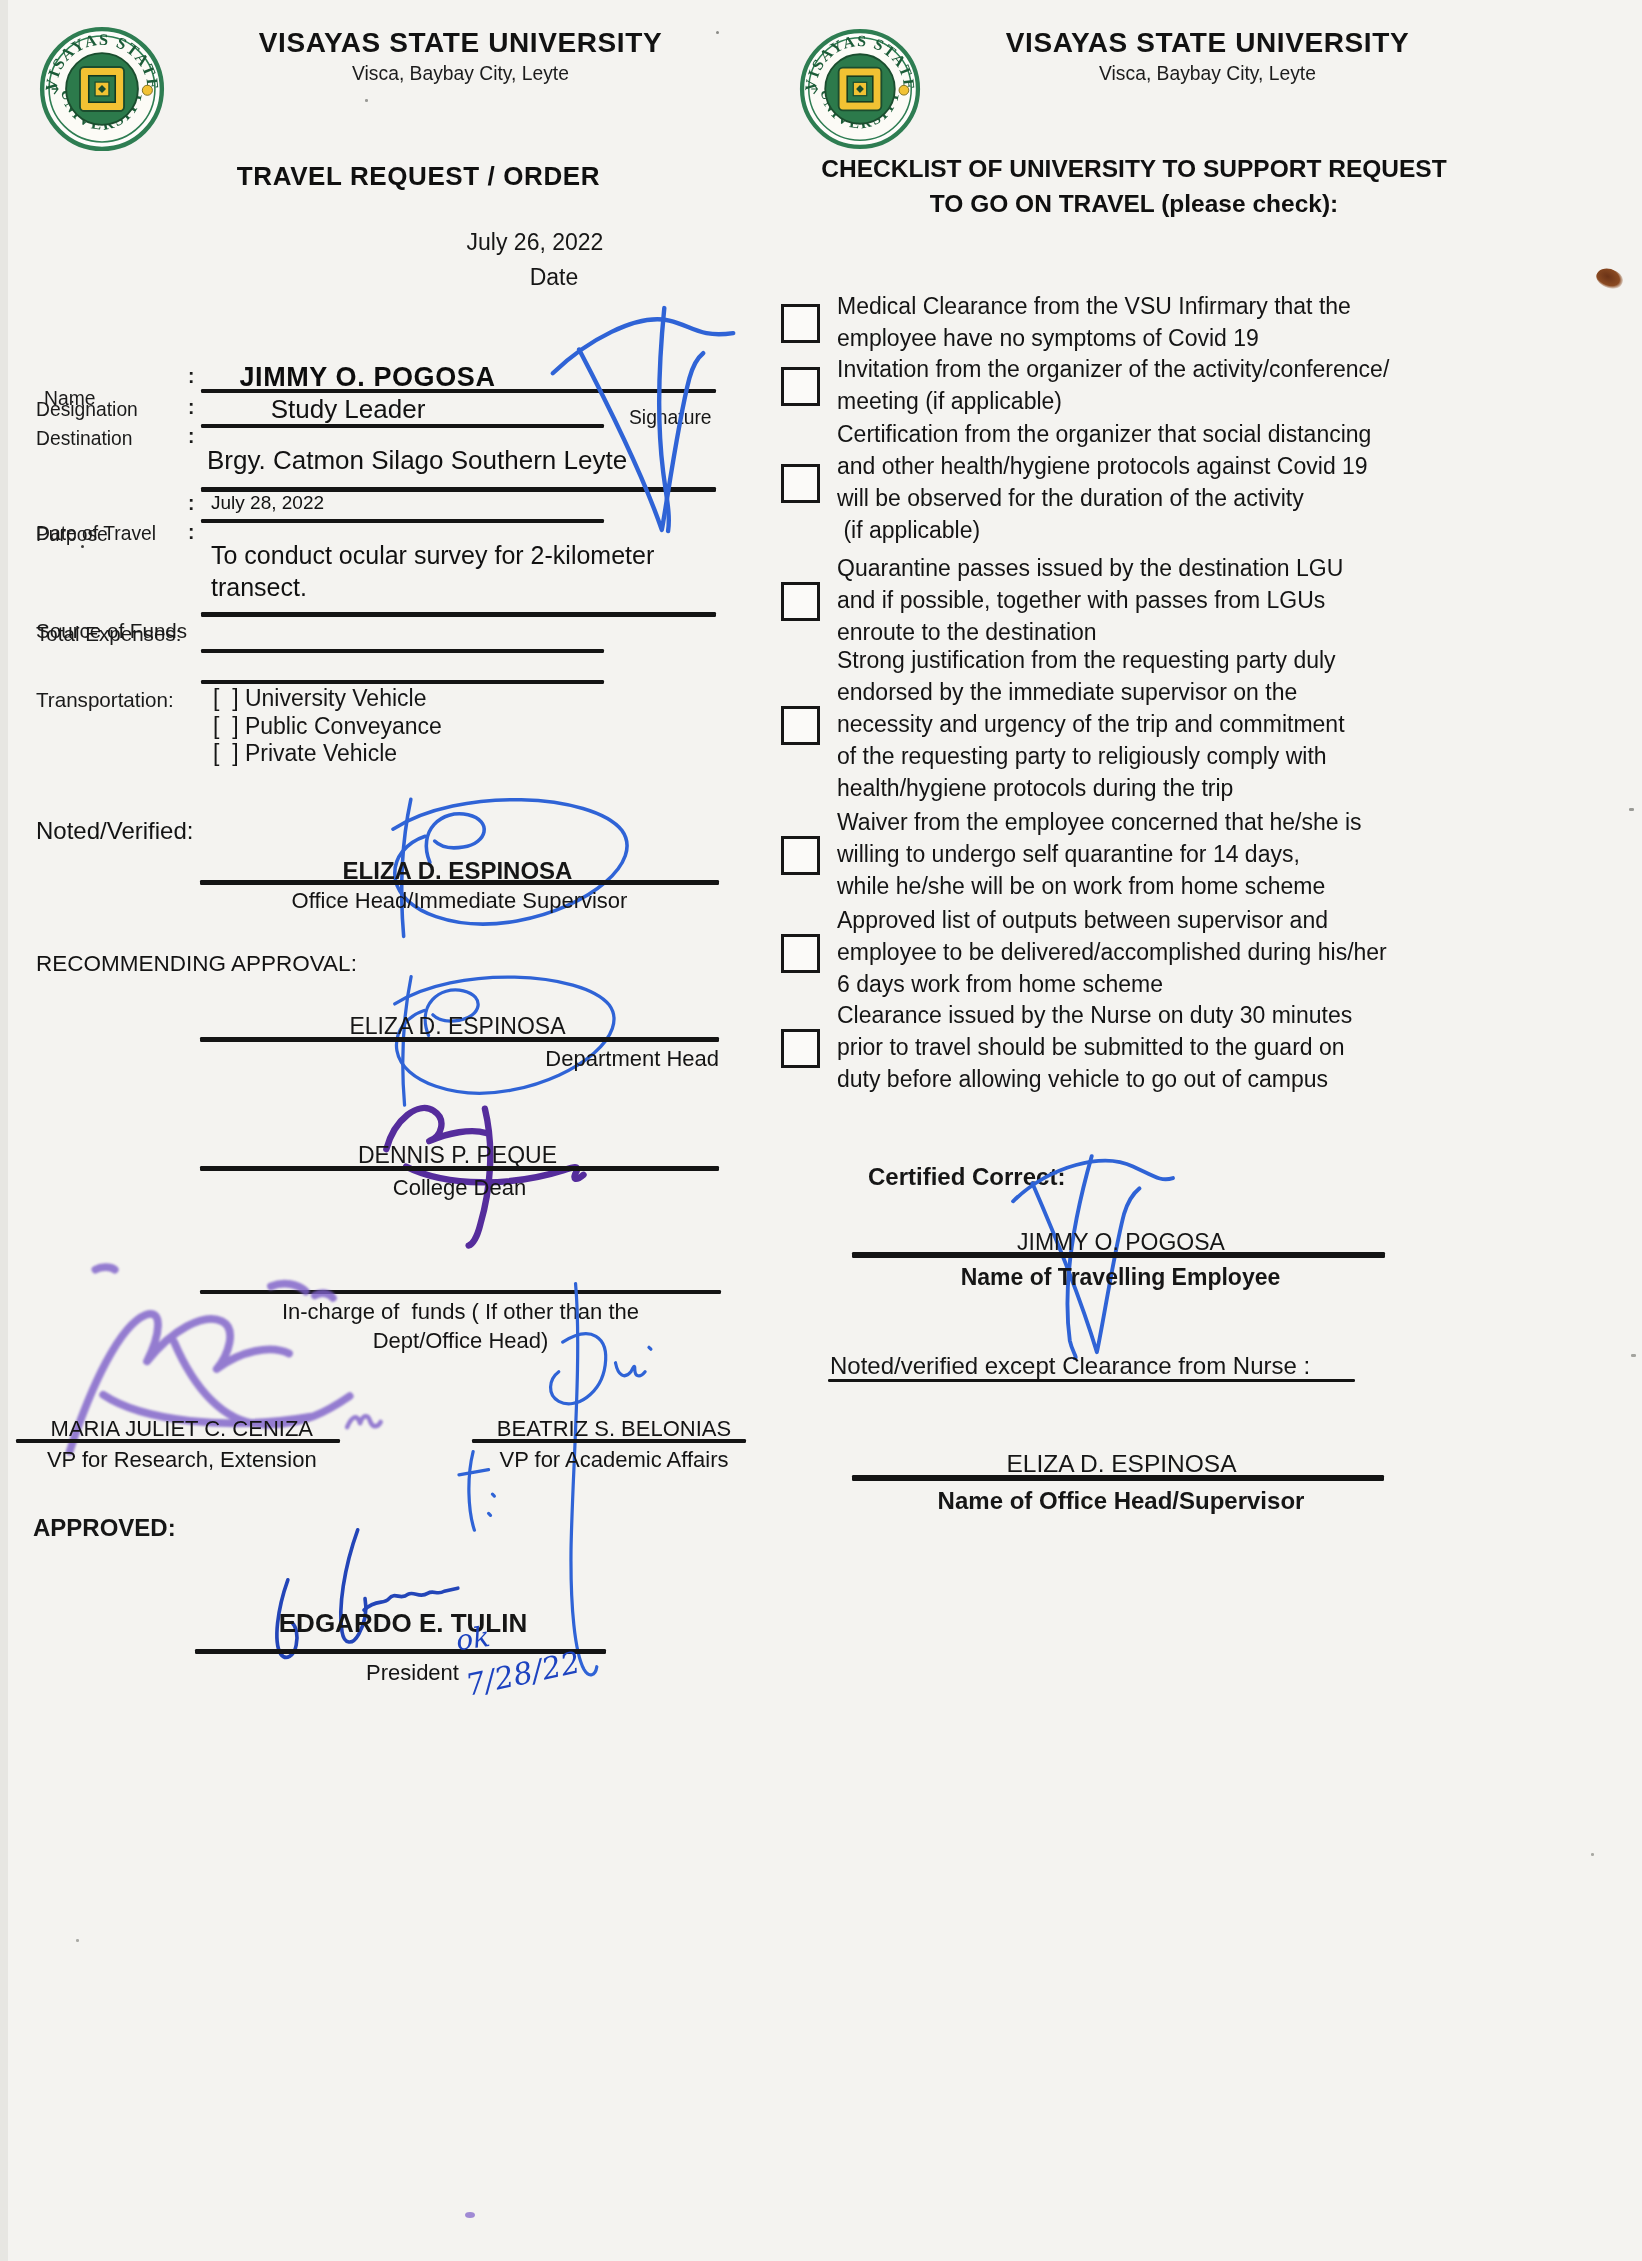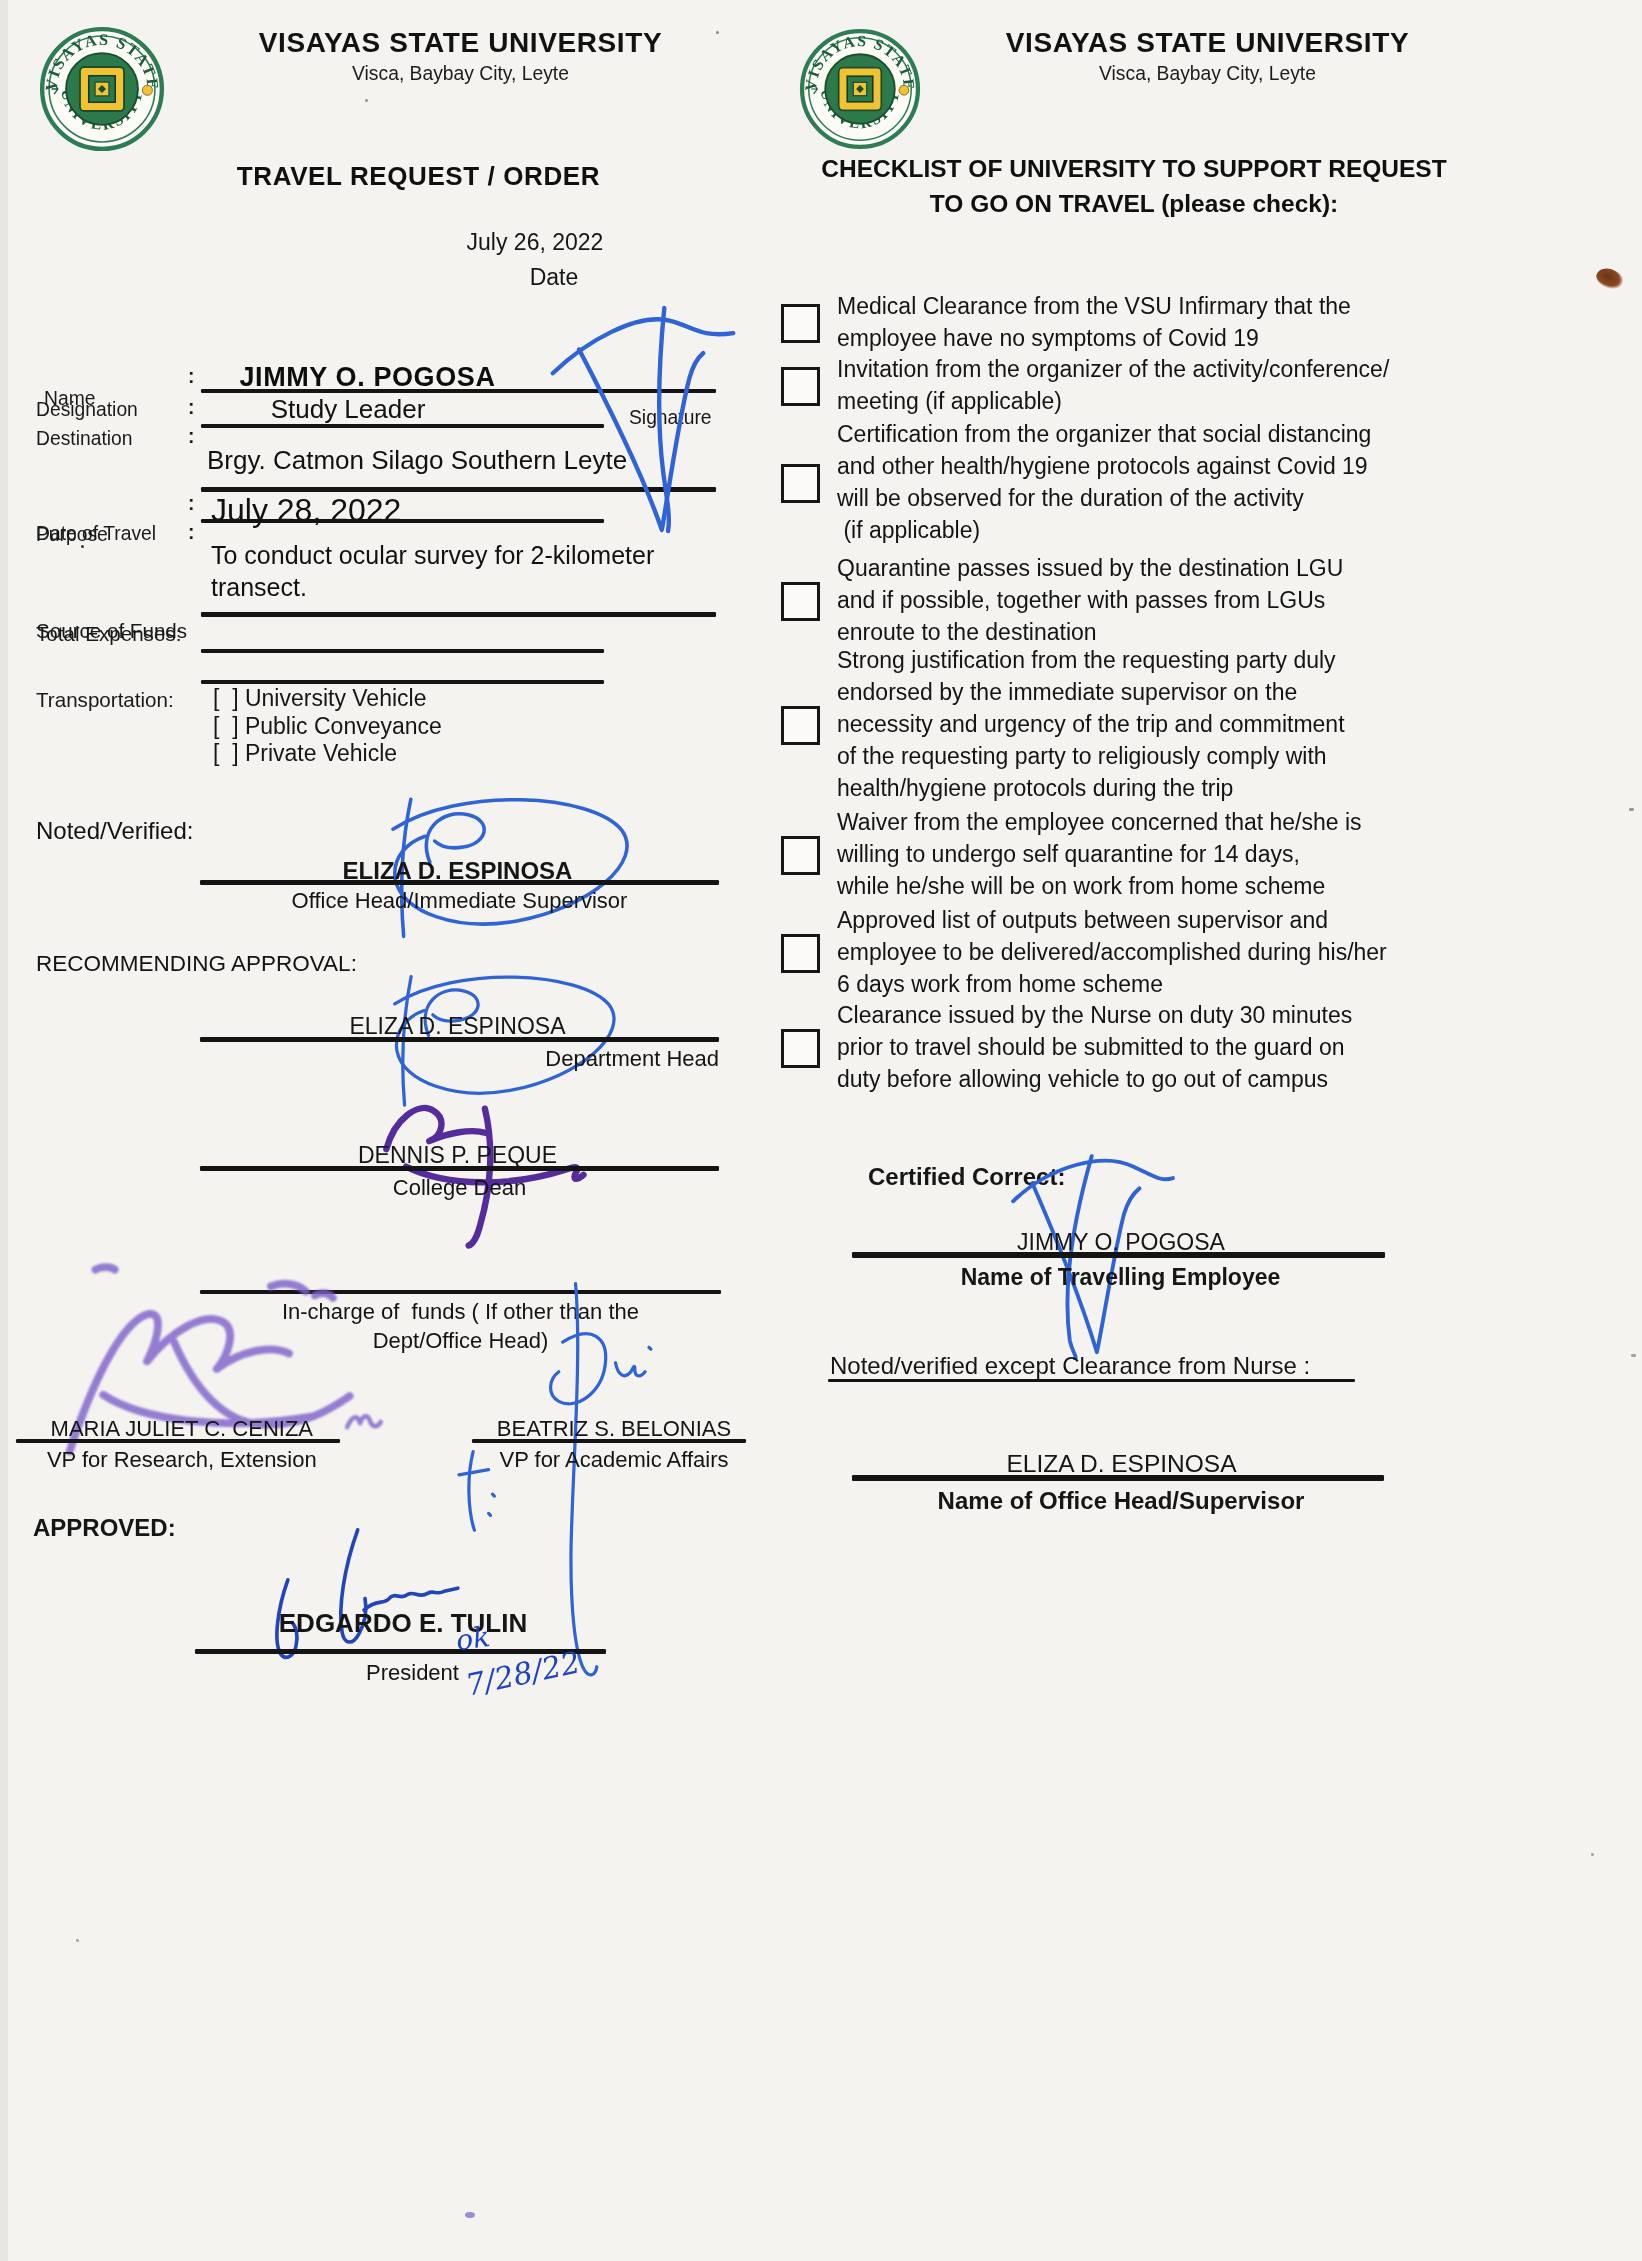--- a/index.html
+++ b/index.html
@@ -9,21 +9,21 @@
     --logo-green:#2c7a4b; --logo-green-dark:#1b4d2e; --logo-yellow:#f2c233;
   }
   html,body{margin:0;padding:0;}
   body{width:1643px;height:2261px;background:#fff;font-family:"Liberation Sans",sans-serif;}
   #doc{position:relative;width:1643px;height:2261px;background:var(--paper);overflow:hidden;color:var(--ink);}
   #doc::before{content:"";position:absolute;left:0;top:0;width:7.7px;height:100%;background:#e7e6e2;}
   .abs{position:absolute;}
   .lbl{font-size:19.3px;color:#1a1a1a;}
   .lblb{font-size:20.6px;color:#1a1a1a;}
   .colon{font-size:19.3px;font-weight:bold;color:#1a1a1a;}
-  .val{font-size:32px;color:#111;}
+  .val{font-size:19px;color:#111;}
   .valb{font-size:27px;font-weight:bold;color:#0d0d0d;letter-spacing:0.6px;}
   .ctr{text-align:center;}
   .uline{position:absolute;background:#141414;border-radius:1.3px;}
   .cap{font-size:22px;color:#141414;}
   .capb{font-weight:bold;}
   .secthead{font-size:22.5px;color:#131313;}
   .bighead{font-size:28px;font-weight:bold;letter-spacing:0.6px;color:#121212;}
   .addr{font-size:19.3px;color:#1c1c1c;}
   .doctitle{font-size:26px;font-weight:bold;letter-spacing:0.6px;color:#101010;}
   .cl-title{font-size:24.5px;font-weight:bold;color:#101010;}

